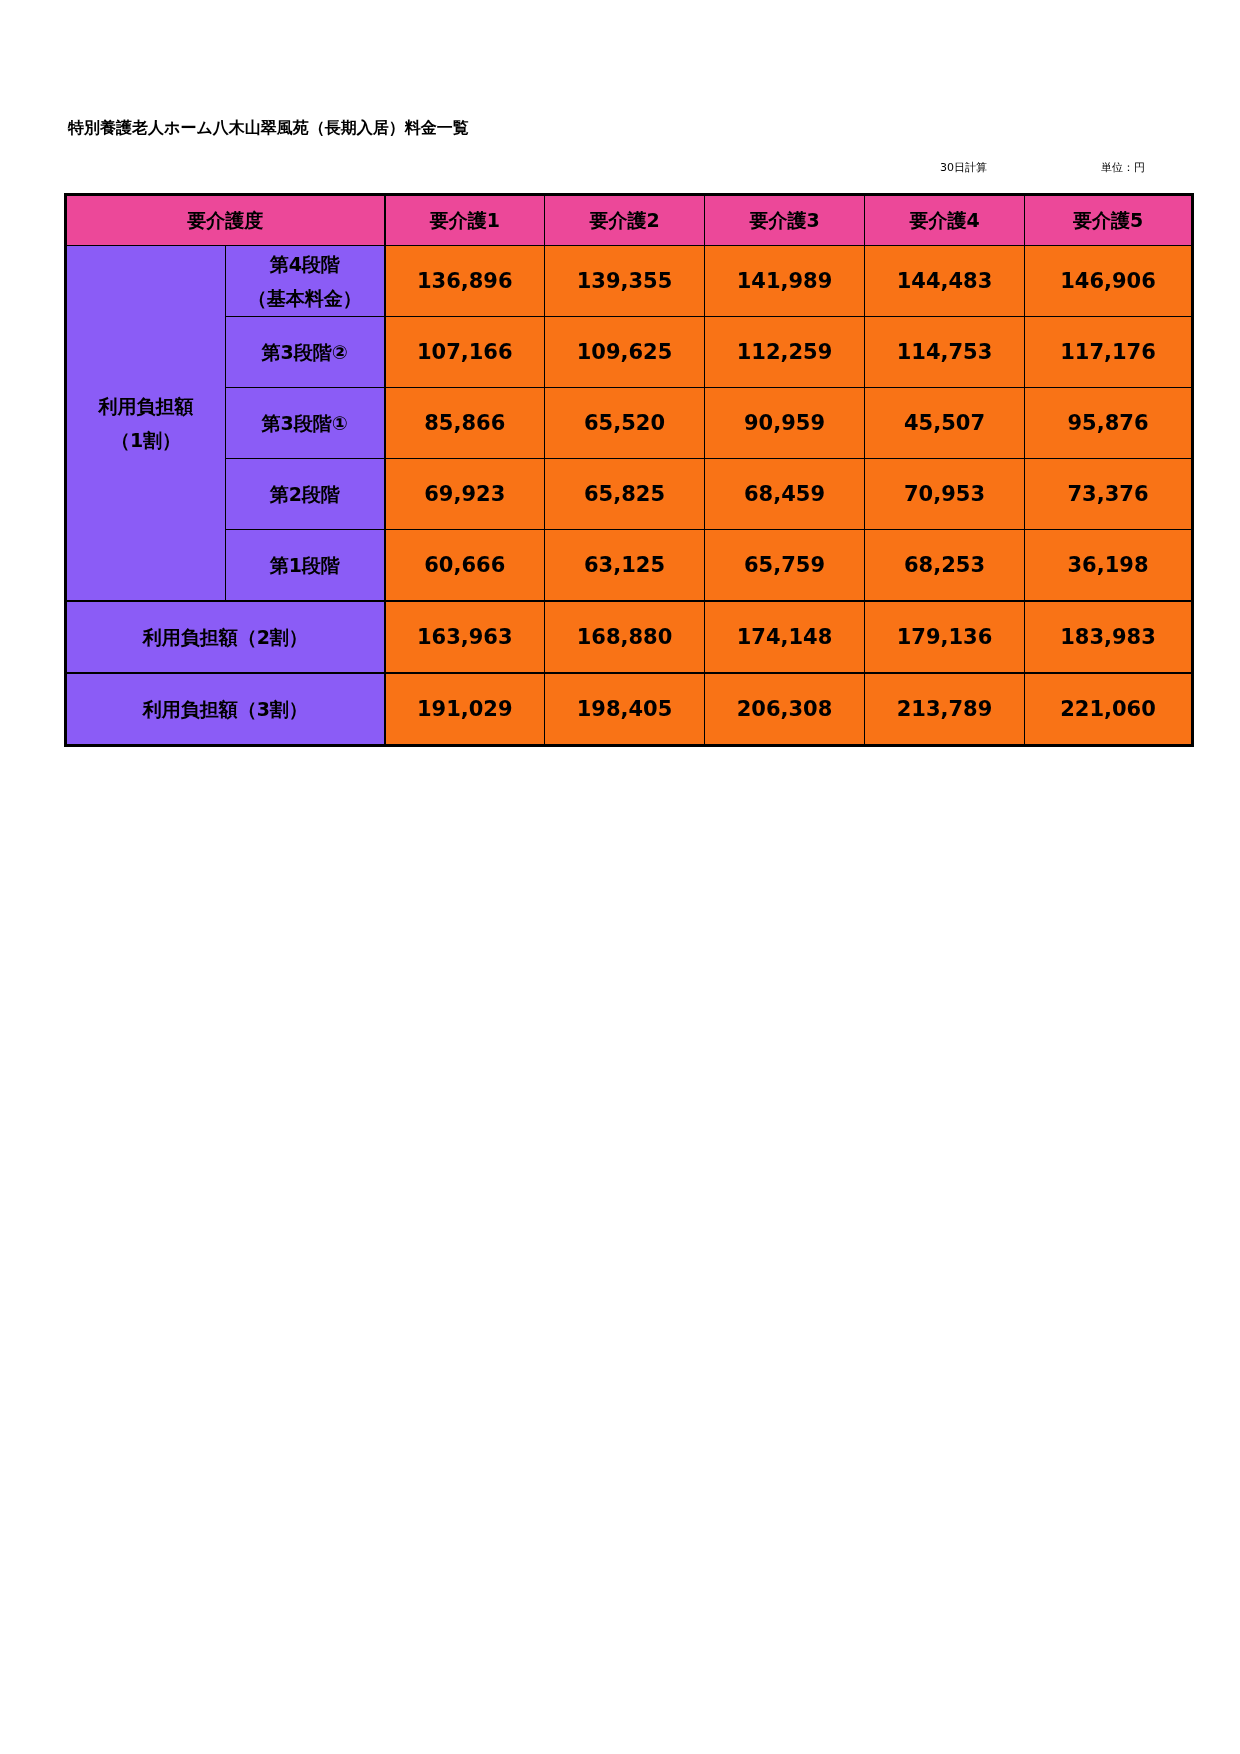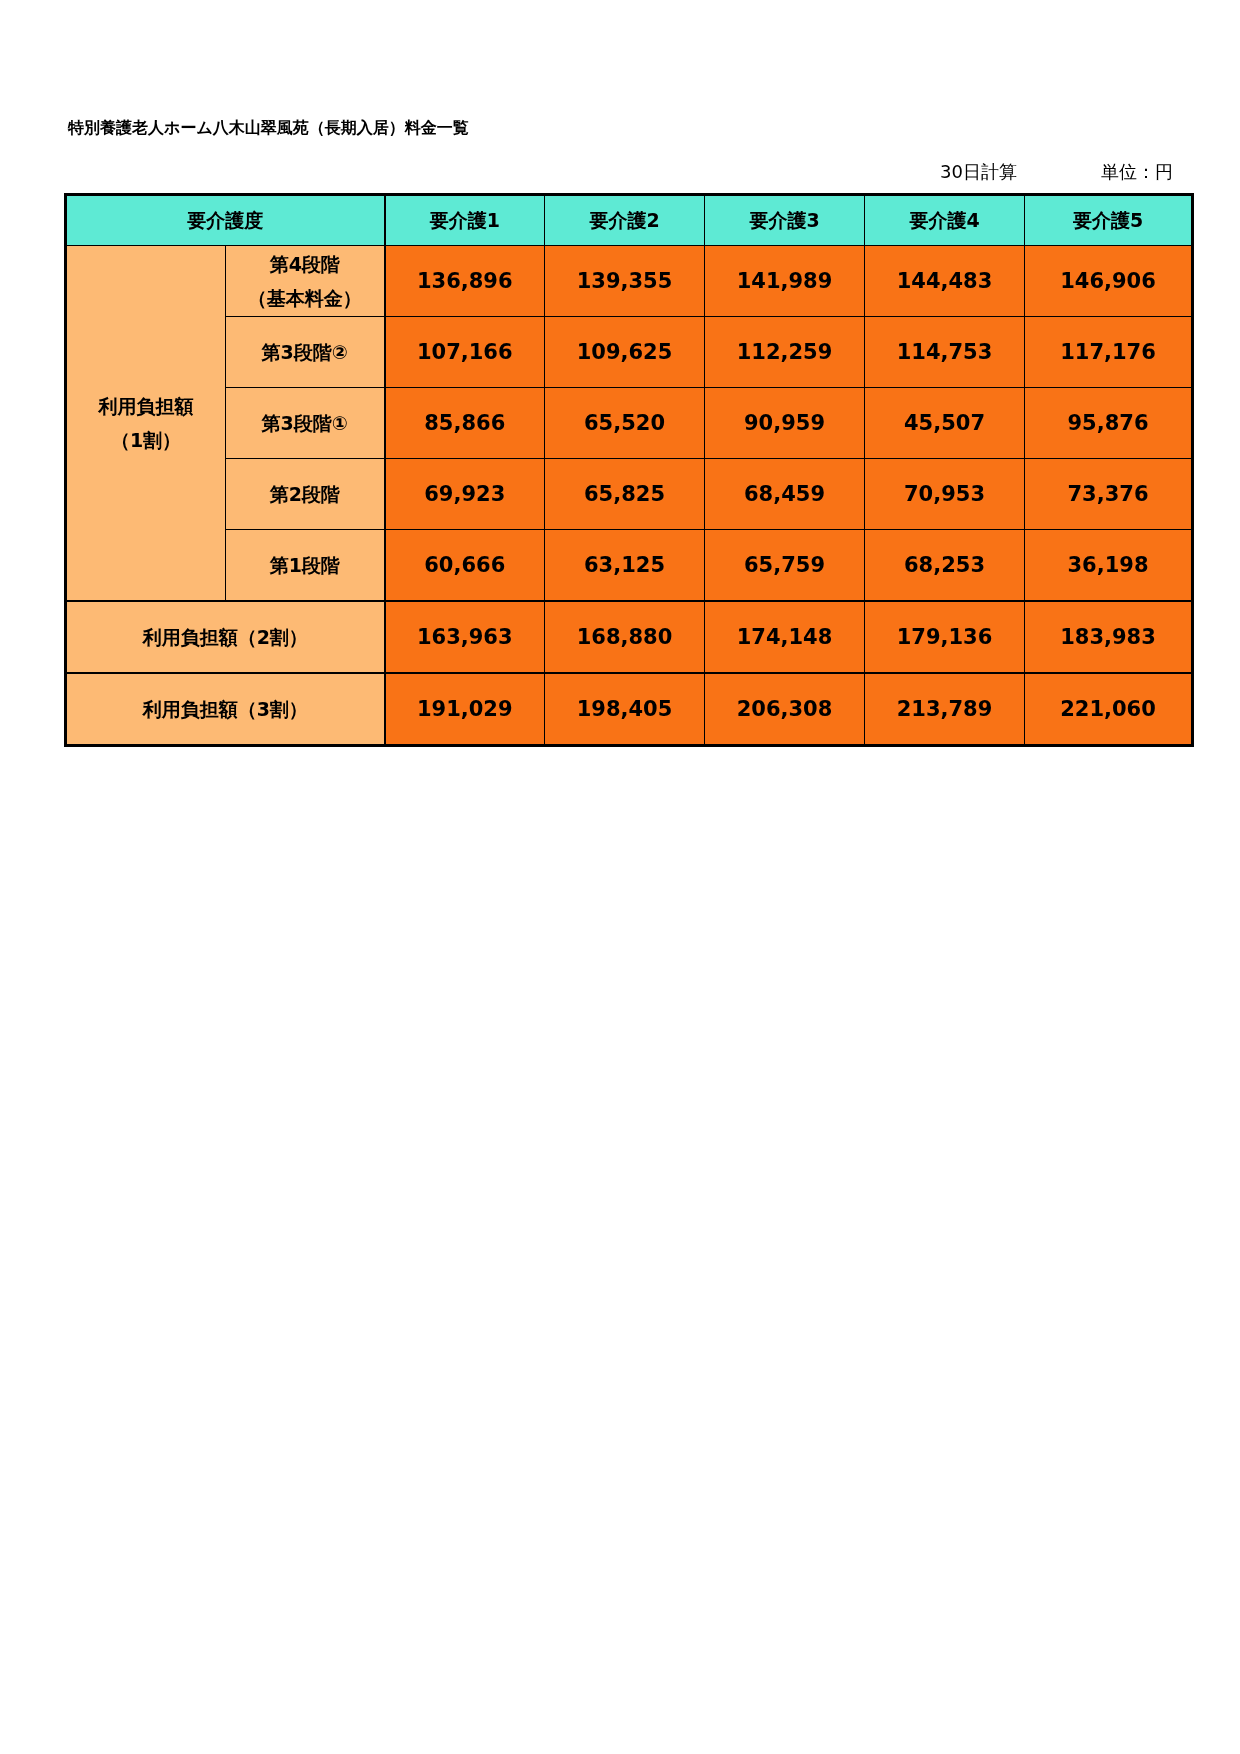--- a/index.html
+++ b/index.html
@@ -1,25 +1,25 @@
 <!DOCTYPE html>
 <html><head>
 <meta charset="utf-8">
 <style>
   html, body { margin: 0; padding: 0; background: #ffffff; }
   body { width: 1240px; height: 1754px; position: relative; font-family: "DejaVu Sans", "Liberation Sans", sans-serif; color: #000; }
   .doc-title { position: absolute; left: 68px; top: 118px; font-size: 16px; font-weight: bold; letter-spacing: 0px; white-space: nowrap; }
-  .meta-row { position: absolute; top: 160px; font-size: 18px; white-space: nowrap; }
+  .meta-row { position: absolute; top: 160px; font-size: 11px; white-space: nowrap; }
   .meta-calc { left: 940px; }
   .meta-unit { left: 1101px; }
   table.fee-table { position: absolute; left: 64px; top: 193px; border-collapse: collapse; table-layout: fixed; width: 1127px; }
   table.fee-table td, table.fee-table th { border: 1px solid #000; text-align: center; vertical-align: middle; font-weight: bold; padding: 0; }
-  table.fee-table th { background: #5eead4; height: 49px; font-size: 19px; }
+  table.fee-table th { background: #ec4899; height: 49px; font-size: 19px; }
   table.fee-table td { height: 70px; font-size: 21px; background: #f97316; }
-  table.fee-table td.label { background: #fdba74; font-size: 19px; line-height: 34px; }
+  table.fee-table td.label { background: #8b5cf6; font-size: 19px; line-height: 34px; }
   .outer-top { border-top: 3px solid #000 !important; }
   .outer-bottom { border-bottom: 3px solid #000 !important; }
   .outer-left { border-left: 3px solid #000 !important; }
   .outer-right { border-right: 3px solid #000 !important; }
   .thick-right { border-right: 2px solid #000 !important; }
   .thick-top { border-top: 2px solid #000 !important; }
 </style>
 </head>
 <body>
 

